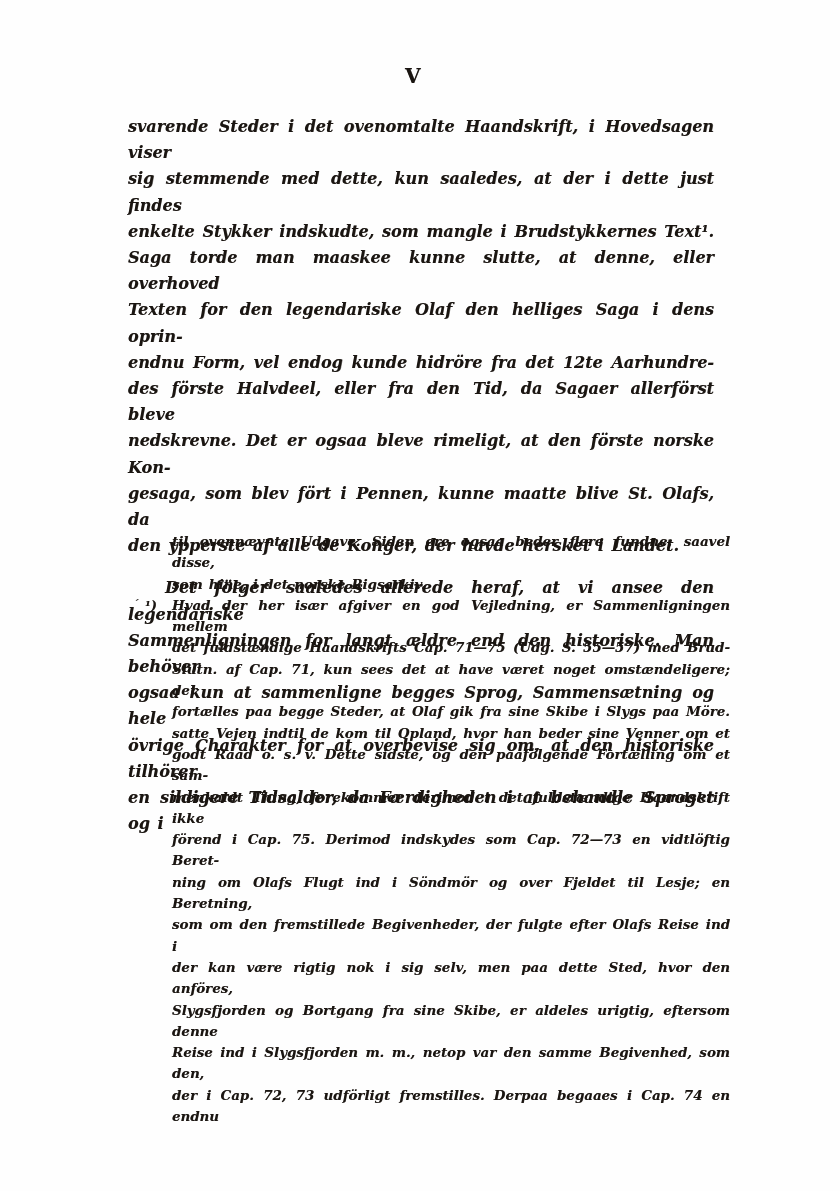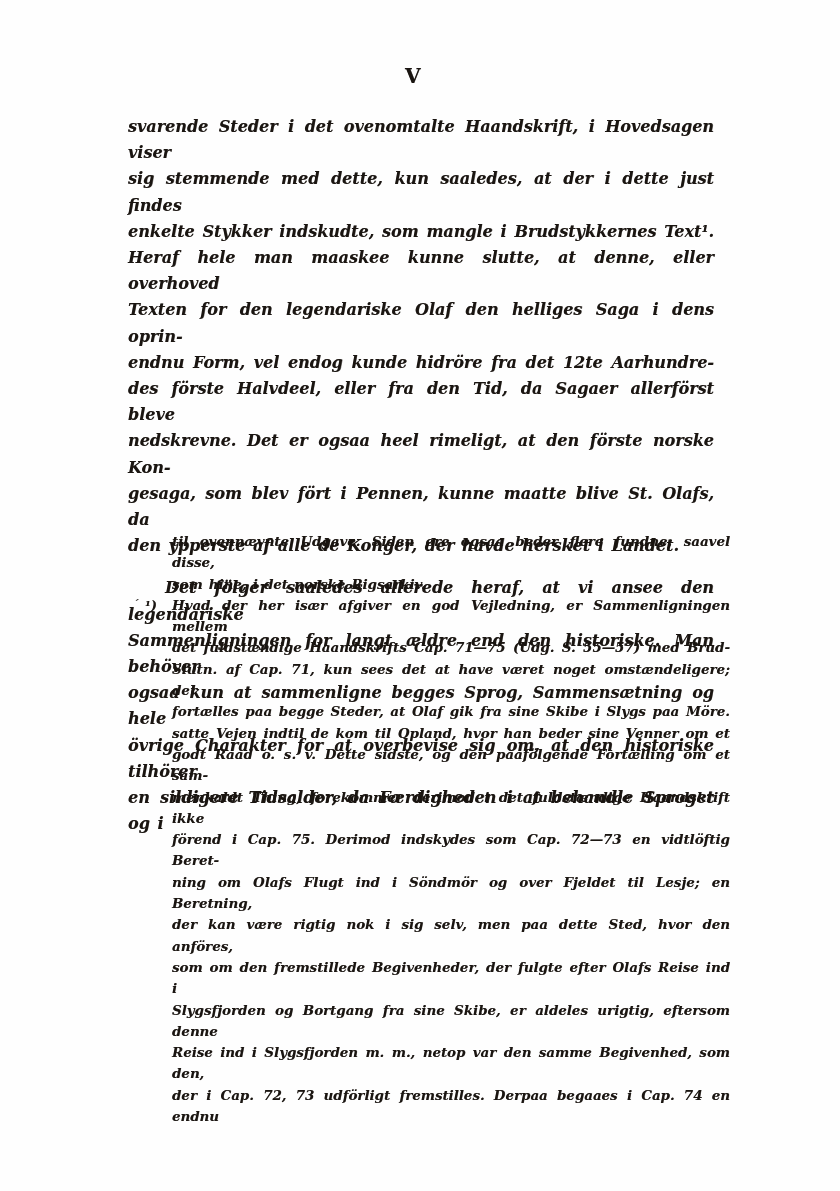--- a/index.html
+++ b/index.html
@@ -84,25 +84,25 @@
 <body>
 
 <div class="page">
   <div class="page-number">V</div>
 
   <div class="main-text" id="main-text">
       <div>
         <div class="line">svarende Steder i det ovenomtalte Haandskrift, i Hovedsagen viser</div>
         <div class="line">sig stemmende med dette, kun saaledes, at der i dette just findes</div>
         <div class="line">enkelte Stykker indskudte, som mangle i Brudstykkernes Text¹.</div>
-        <div class="line">Heraf hele man maaskee kunne slutte, at denne, eller overhoved</div>
+        <div class="line">Saga torde man maaskee kunne slutte, at denne, eller overhoved</div>
         <div class="line">Texten for den legendariske Olaf den helliges Saga i dens oprin-</div>
         <div class="line">endnu Form, vel endog kunde hidröre fra det 12te Aarhundre-</div>
         <div class="line">des förste Halvdeel, eller fra den Tid, da Sagaer allerförst bleve</div>
-        <div class="line">nedskrevne.  Det er ogsaa heel rimeligt, at den förste norske Kon-</div>
+        <div class="line">nedskrevne.  Det er ogsaa bleve rimeligt, at den förste norske Kon-</div>
         <div class="line">gesaga, som blev fört i Pennen, kunne maatte blive St. Olafs, da</div>
         <div class="line last">den ypperste af alle de Konger, der havde hersket i Landet.</div>
       </div>
       <div>
         <div class="line indent">Det fölger saaledes allerede heraf, at vi ansee den legendariske</div>
         <div class="line">Sammenligningen for langt ældre end den historiske.  Man behöver</div>
         <div class="line">ogsaa kun at sammenligne begges Sprog, Sammensætning og hele</div>
         <div class="line">övrige Charakter for at overbevise sig om, at den historiske tilhörer</div>
         <div class="line last">en sildigere Tidsalder, da Færdigheden i at behandle Sproget og i</div>
       </div>
@@ -113,19 +113,19 @@
       <div class="fline last">som hine, i det norske Rigsarkiv.</div>
       <div class="fline"><span class="fn-marker">¹)</span><span>Hvad der her især afgiver en god Vejledning, er Sammenligningen mellem</span></div>
       <div class="fline">det fuldstændige Haandskrifts Cap. 71—75 (Udg. S. 55—57) med Brud-</div>
       <div class="fline">Slutn. af Cap. 71, kun sees det at have været noget omstændeligere; der</div>
       <div class="fline">fortælles paa begge Steder, at Olaf gik fra sine Skibe i Slygs paa Möre.</div>
       <div class="fline">satte Vejen indtil de kom til Opland, hvor han beder sine Venner om et</div>
       <div class="fline">godt Raad o. s. v.  Dette sidste, og den paafölgende Fortælling om et sam-</div>
       <div class="fline">menkaldt Thing, forekommer derimod i det fuldstændige Haandskrift ikke</div>
       <div class="fline">förend i Cap. 75.  Derimod indskydes som Cap. 72—73 en vidtlöftig Beret-</div>
       <div class="fline">ning om Olafs Flugt ind i Söndmör og over Fjeldet til Lesje; en Beretning,</div>
+      <div class="fline">som om den fremstillede Begivenheder, der fulgte efter Olafs Reise ind i</div>
       <div class="fline">der kan være rigtig nok i sig selv, men paa dette Sted, hvor den anföres,</div>
-      <div class="fline">som om den fremstillede Begivenheder, der fulgte efter Olafs Reise ind i</div>
       <div class="fline">Slygsfjorden og Bortgang fra sine Skibe, er aldeles urigtig, eftersom denne</div>
       <div class="fline">Reise ind i Slygsfjorden m. m., netop var den samme Begivenhed, som den,</div>
       <div class="fline">der i Cap. 72, 73 udförligt fremstilles.  Derpaa begaaes i Cap. 74 en endnu</div>
     </div>
 </div>
 
 </body></html>

